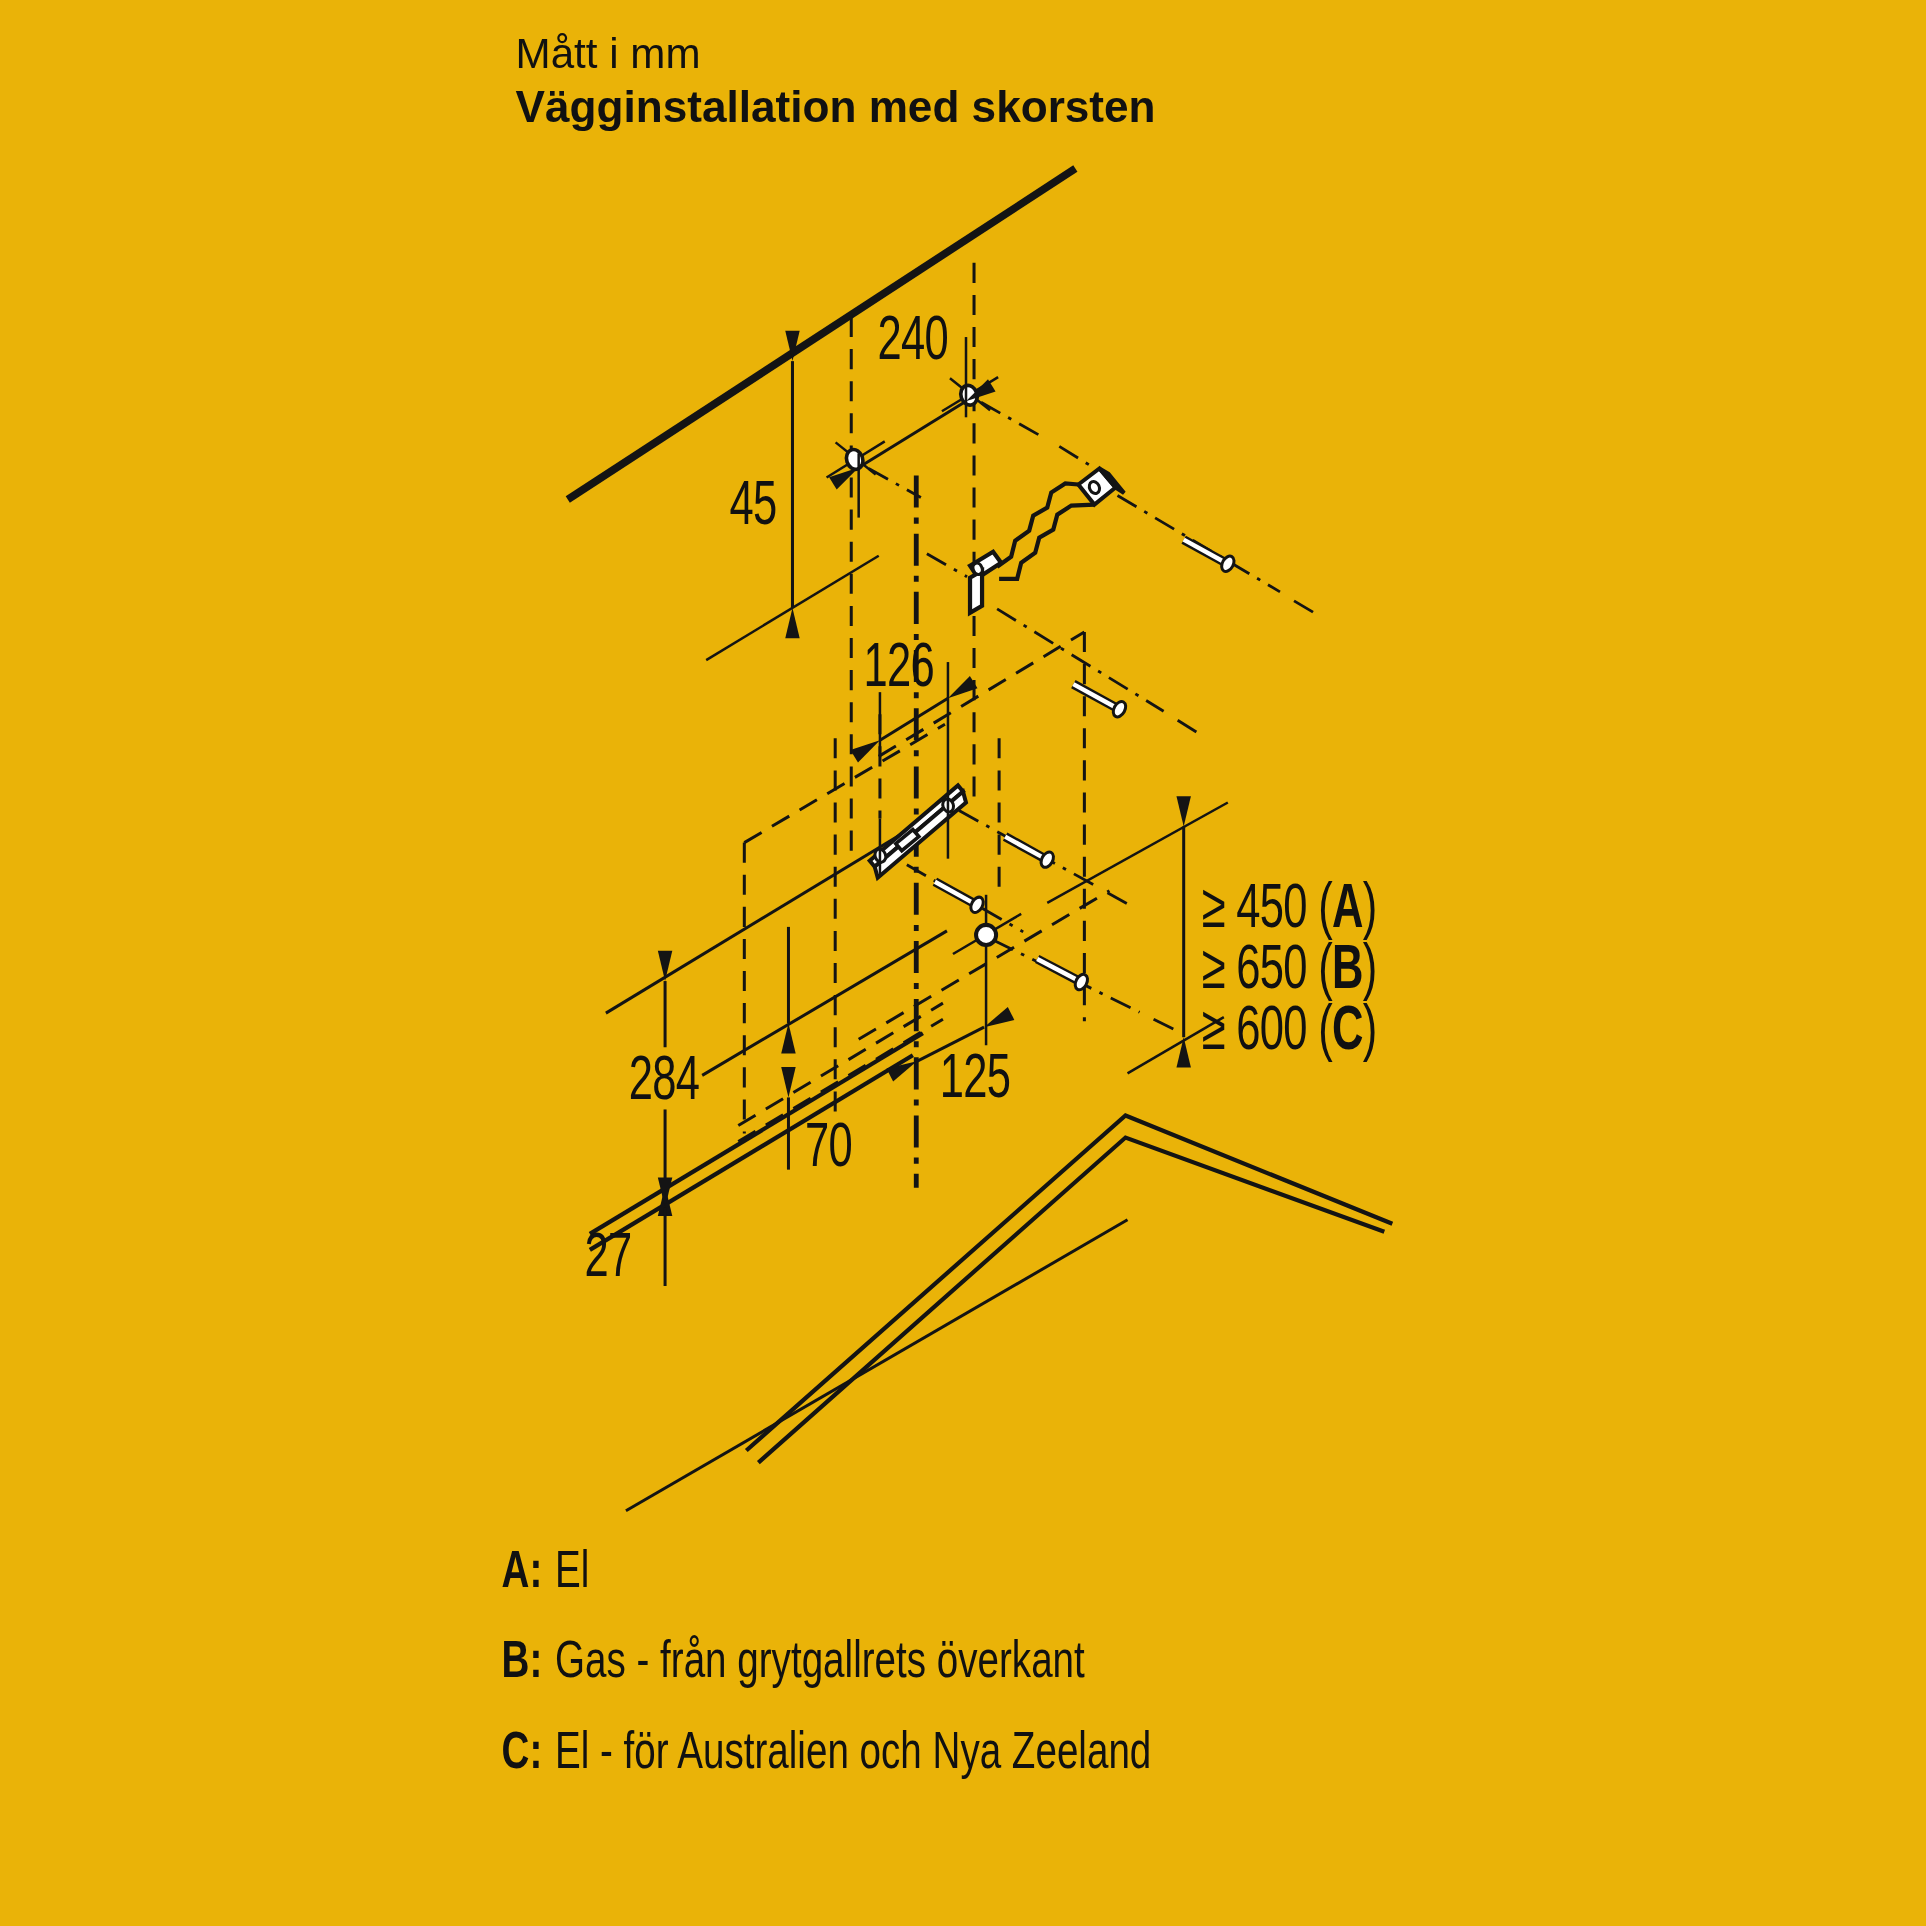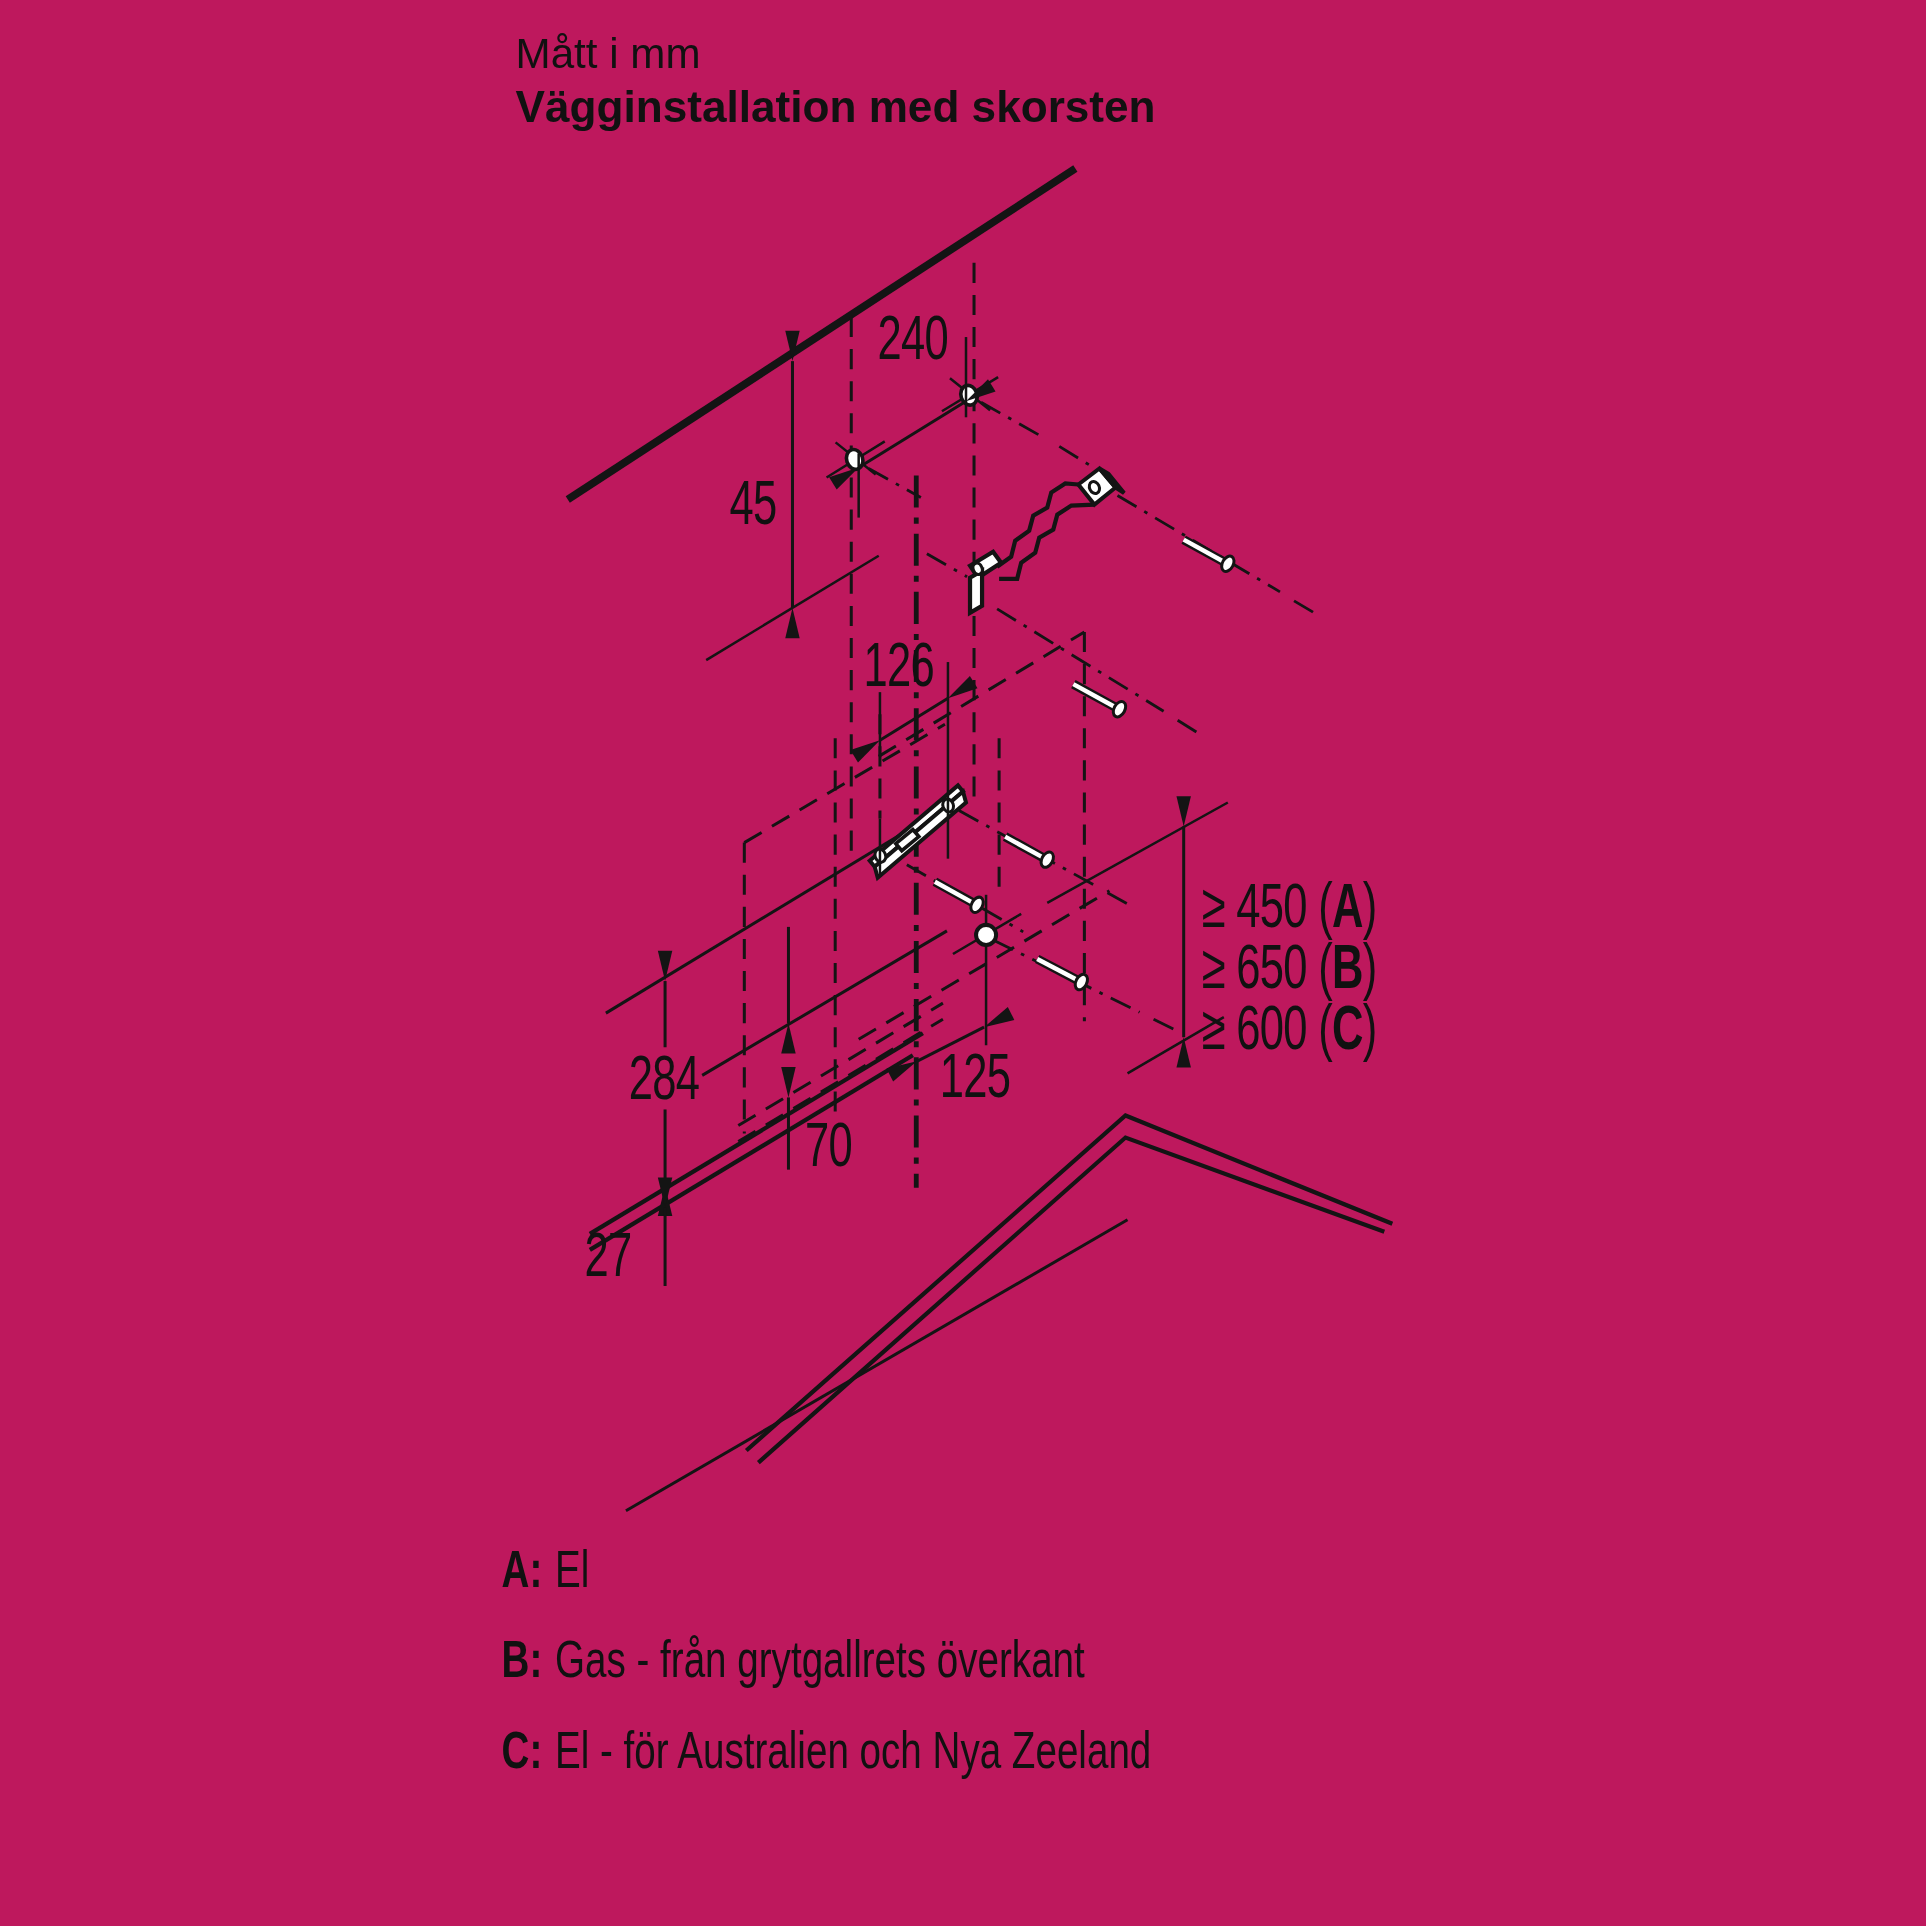--- a/index.html
+++ b/index.html
@@ -1,17 +1,17 @@
 <!DOCTYPE html>
 <html style="font-size:8px"><head>
 <meta charset="utf-8">
 <style>
   html,body{margin:0;padding:0;background:#ffffff;}
   body{display:flex;align-items:flex-start;justify-content:center;}
-  .page{width:100vmin;height:100vmin;background:#be185d;}
+  .page{width:100vmin;height:100vmin;background:#eab308;}
   svg{display:block;width:100%;height:100%;}
   text{font-family:"Liberation Sans","DejaVu Sans",sans-serif;fill:#111;}
   .t1{font-size:21px;font-weight:400;}
   .t2{font-size:22px;font-weight:700;}
   .dim{font-size:31px;font-weight:400;letter-spacing:-0.5px;}
   .leg{font-size:26px;font-weight:400;}
   .b{font-weight:700;}
   .ln{stroke:#141414;fill:none;}
   .w-thick{stroke-width:3.8;}
   .w2{stroke-width:2.1;}

